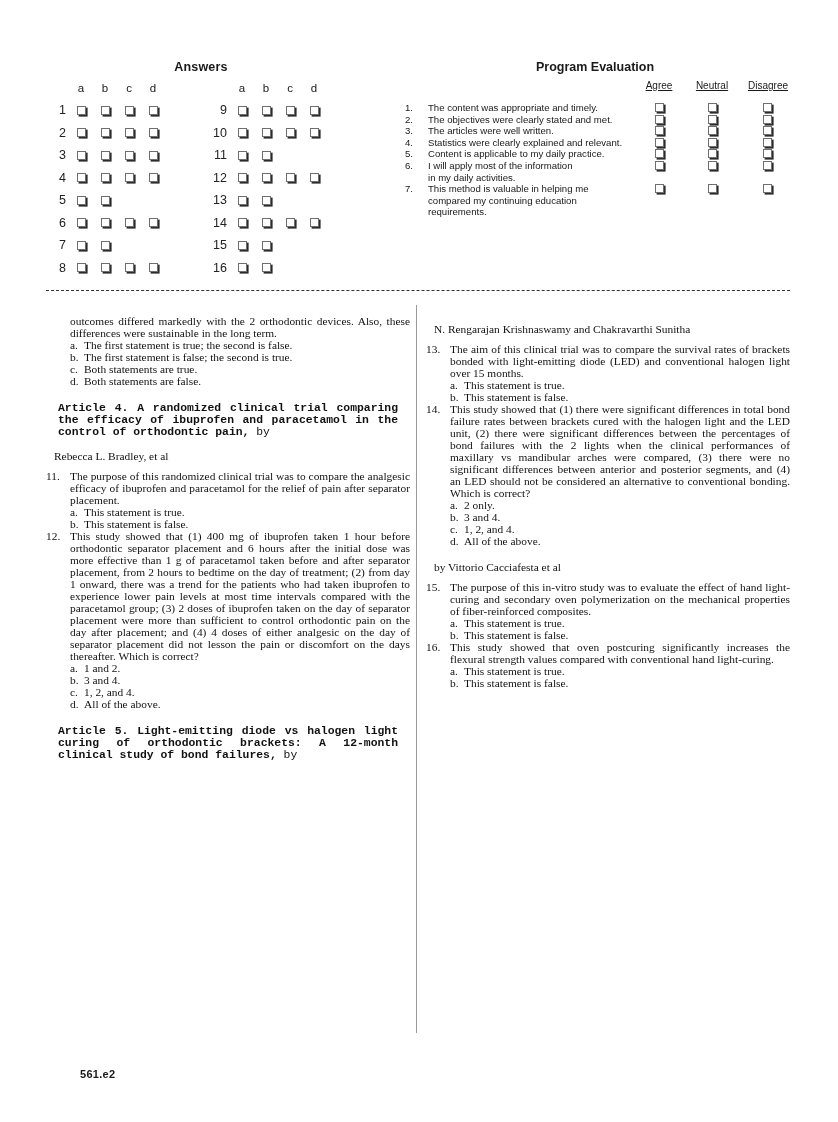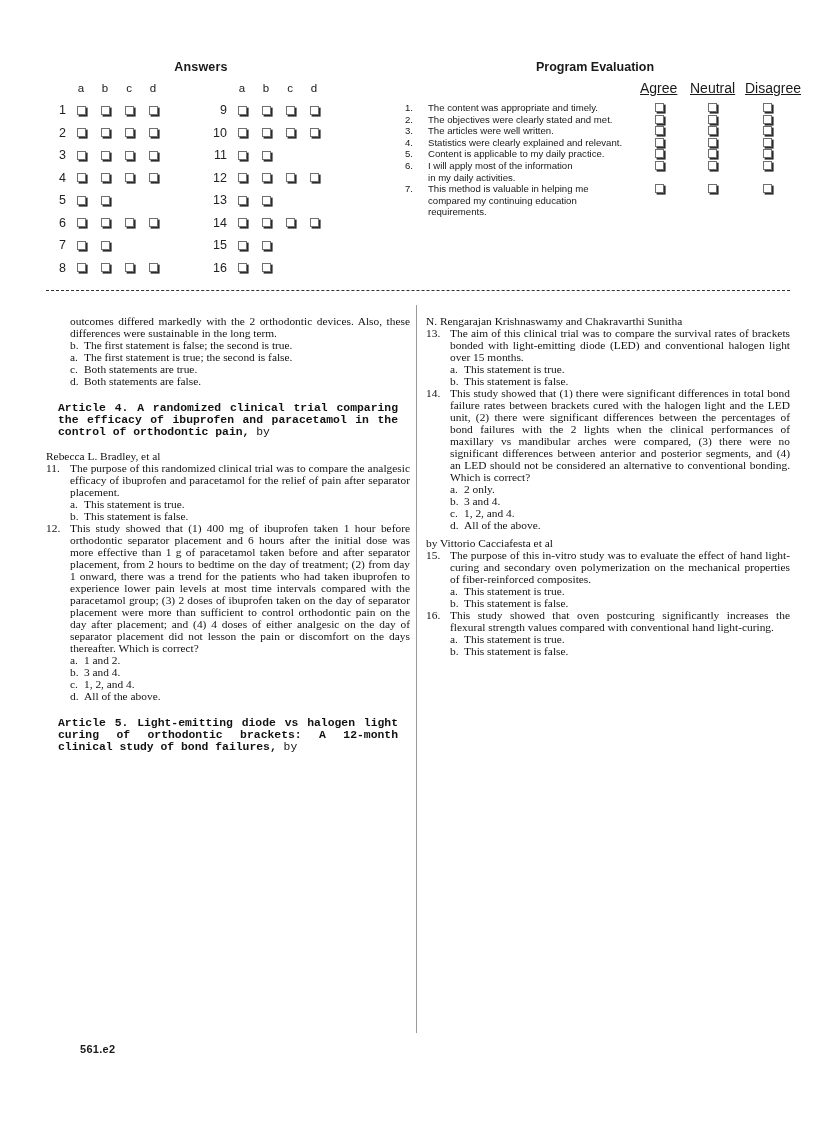--- a/index.html
+++ b/index.html
@@ -88,23 +88,23 @@
     margin: 0 0 6px 0;
   }
   .eval-head {
     position: relative;
     height: 16px;
     margin-left: 0;
   }
   .eval-head span {
     position: absolute;
     font-family: "Liberation Sans", "DejaVu Sans", sans-serif;
-    font-size: 14px;
+    font-size: 10px;
     text-decoration: underline;
-    text-align: left;
+    text-align: center;
     white-space: nowrap;
   }
   .eval-head .h-agree    { left: 240px; width: 38px; }
   .eval-head .h-neutral  { left: 290px; width: 44px; }
   .eval-head .h-disagree { left: 345px; width: 46px; }
 
   .eval-rows { position: relative; margin-top: 6px; }
   .eval-row {
     position: relative;
     font-family: "Liberation Sans", "DejaVu Sans", sans-serif;
@@ -208,29 +208,29 @@
     width: 14px;
     text-indent: 0;
   }
   .article-head {
     margin: 12px;
     font-weight: bold;
     text-align: justify;
     font-family: Liberation Mono, monospace;
   }
   .article-head .byline { font-weight: normal; }
-  .p.byline-line { margin: 0; text-align: left; }
+  .p.byline-line { margin: 8px; text-align: left; }
   .spacer-sm { height: 3px; }
   .spacer-md { height: 6px; }
 
   
   .folio {
     position: absolute;
     left: 80px;
-    top: 1043px;
+    top: 1068px;
     font-family: "Liberation Sans", "DejaVu Sans", sans-serif;
     font-weight: bold;
     font-size: 11px;
     color: #1a1a1a;
     letter-spacing: .3px;
   }
 </style>
 </head>
 <body>
 
@@ -476,24 +476,24 @@
 <div class="dashed-rule"></div>
 
 <div class="body-area">
   <div class="col-rule"></div>
 
   <div class="col left">
 
     <p class="p cont">outcomes differed markedly with the 2 orthodontic devices. Also, these differences were sustainable in the long term.</p>
 
     <p class="p opt">
+      <span class="lbl">a.</span><span>The first statement is true; the second is false.</span>
+    </p>
+    <p class="p opt">
       <span class="lbl">b.</span><span>The first statement is false; the second is true.</span>
-    </p>
-    <p class="p opt">
-      <span class="lbl">a.</span><span>The first statement is true; the second is false.</span>
     </p>
     <p class="p opt">
       <span class="lbl">c.</span><span>Both statements are true.</span>
     </p>
     <p class="p opt">
       <span class="lbl">d.</span><span>Both statements are false.</span>
     </p>
 
     <div class="spacer-sm"></div>
 

